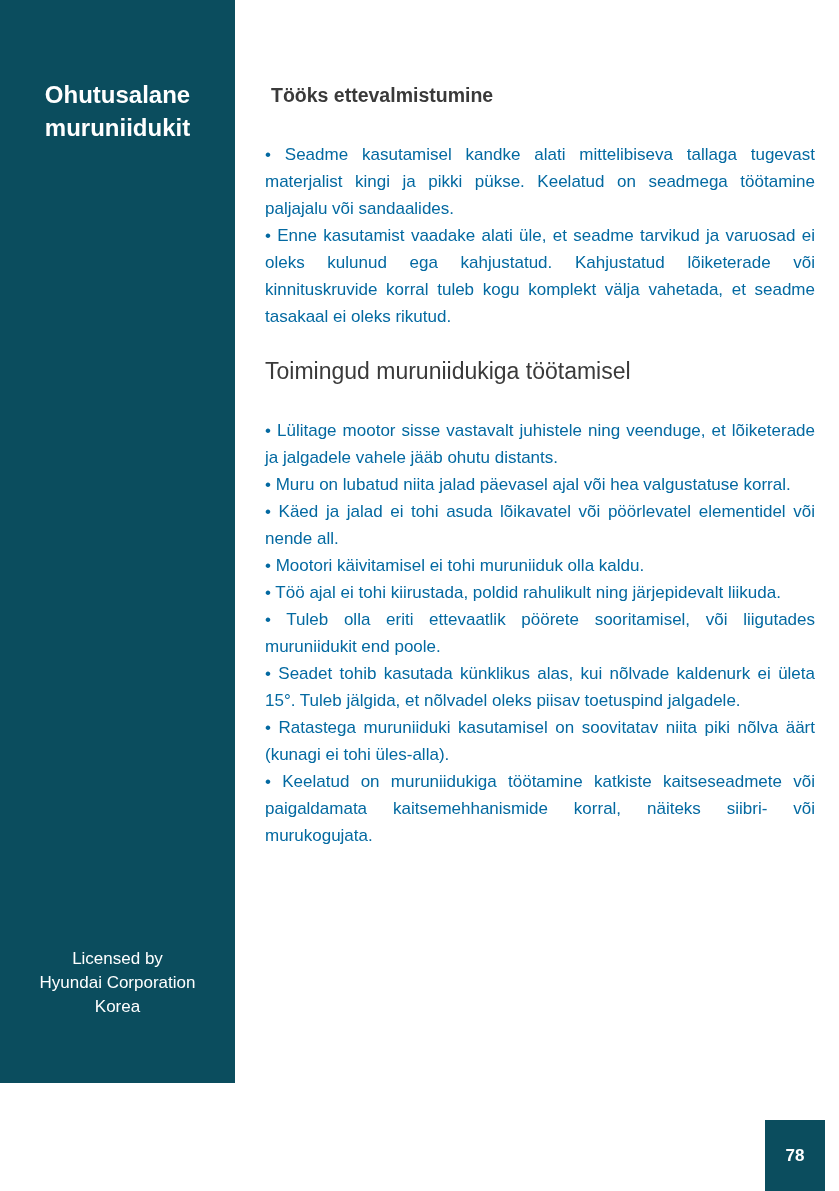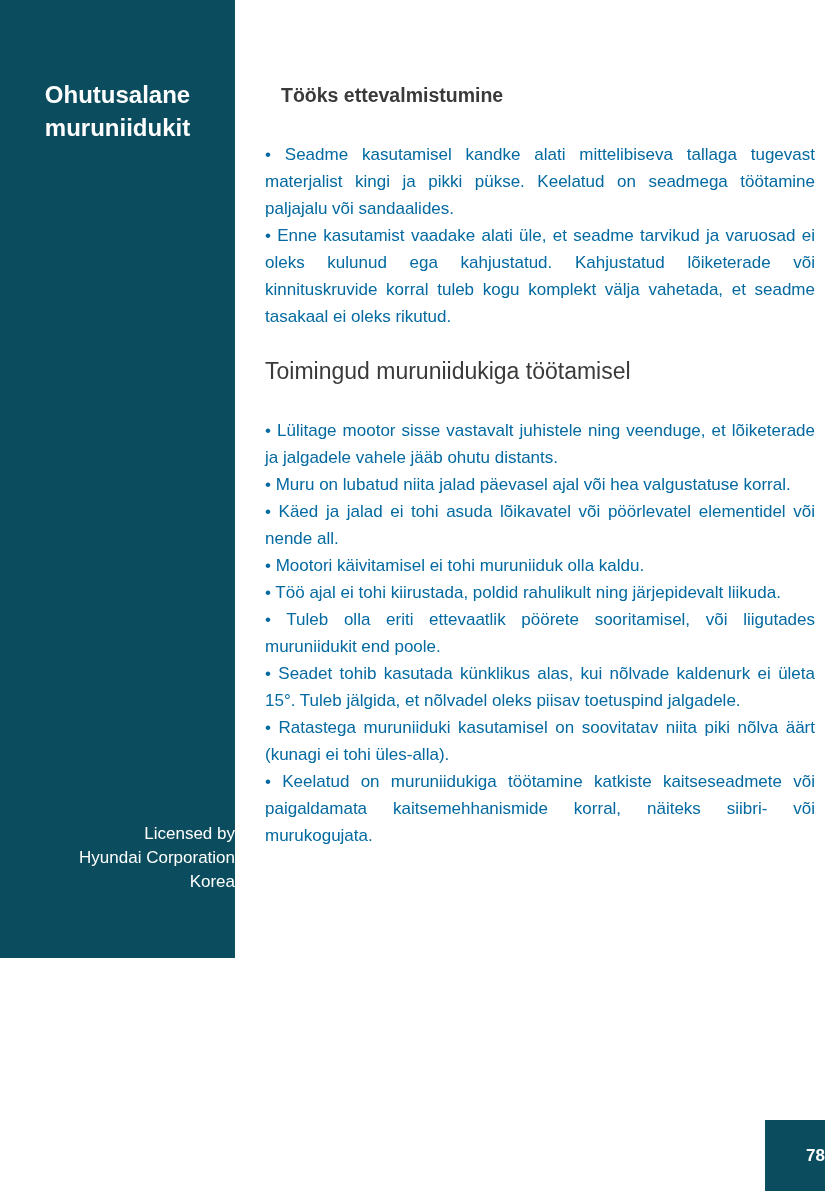--- a/index.html
+++ b/index.html
@@ -13,54 +13,54 @@
     height: 1191px;
     background: #ffffff;
     overflow: hidden;
     font-family: "Liberation Sans", sans-serif;
   }
   .sidebar {
     position: absolute;
     left: 0;
     top: 0;
     width: 235px;
-    height: 958px;
+    height: 1083px;
     background: #0b4d5e;
   }
   .sidebar-title {
     position: absolute;
     top: 78px;
     left: 0;
     width: 235px;
     text-align: center;
     color: #ffffff;
     font-size: 24px;
     font-weight: 700;
     line-height: 33px;
   }
   .sidebar-footer {
     position: absolute;
     bottom: 64px;
     left: 0;
     width: 235px;
-    text-align: right;
+    text-align: center;
     color: #ffffff;
     font-size: 17px;
     font-weight: 400;
     line-height: 24px;
   }
   .content {
     position: absolute;
     left: 265px;
     top: 84px;
     width: 550px;
     color: #3c3c3c;
   }
   .section-heading-1 {
-    margin: 0 0 34px 16px;
+    margin: 0 0 34px 6px;
     font-size: 19.5px;
     font-weight: 700;
     color: #3a3a3a;
   }
   .section-heading-2 {
     margin: 28px 0 32px 0;
     font-size: 23px;
     font-weight: 400;
     color: #3a3a3a;
   }
@@ -73,21 +73,21 @@
   }
   .page-number-box {
     position: absolute;
     left: 765px;
     top: 1120px;
     width: 60px;
     height: 71px;
     background: #0b4d5e;
     display: flex;
     align-items: center;
-    justify-content: flex-end;
+    justify-content: center;
   }
   .page-number-box span {
     color: #ffffff;
     font-size: 17px;
     font-weight: 700;
   }
 </style>
 </head>
 <body>
 

